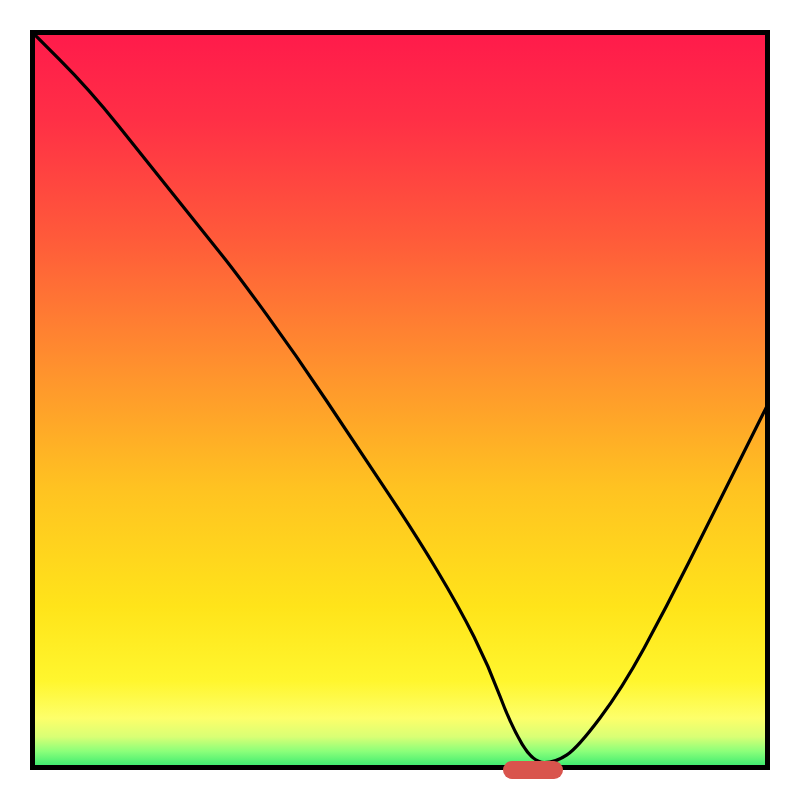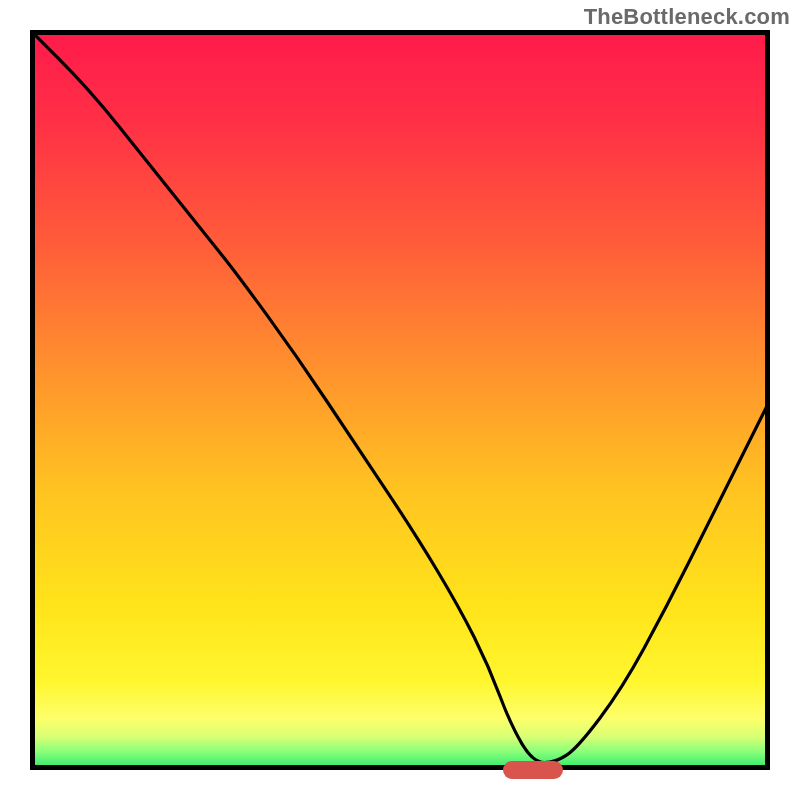--- a/index.html
+++ b/index.html
@@ -43,21 +43,20 @@
     background: #d9544d;
     border-radius: 9px;
     height: 18px;
   }
 </style>
 </head>
 <body>
 
 <div class="chart-container">
 
-  <div class="watermark">TheBottleneck.com</div>
 
   <svg class="plot" viewBox="0 0 800 800">
     <defs>
       <linearGradient id="bg-grad" x1="0" y1="0" x2="0" y2="1">
       <stop offset="0%" stop-color="#ff1a4b"></stop>
           <stop offset="12%" stop-color="#ff2f46"></stop>
           <stop offset="28.000000000000004%" stop-color="#ff5a3a"></stop>
           <stop offset="45%" stop-color="#ff8f2e"></stop>
           <stop offset="62%" stop-color="#ffc321"></stop>
           <stop offset="78%" stop-color="#ffe41a"></stop>

